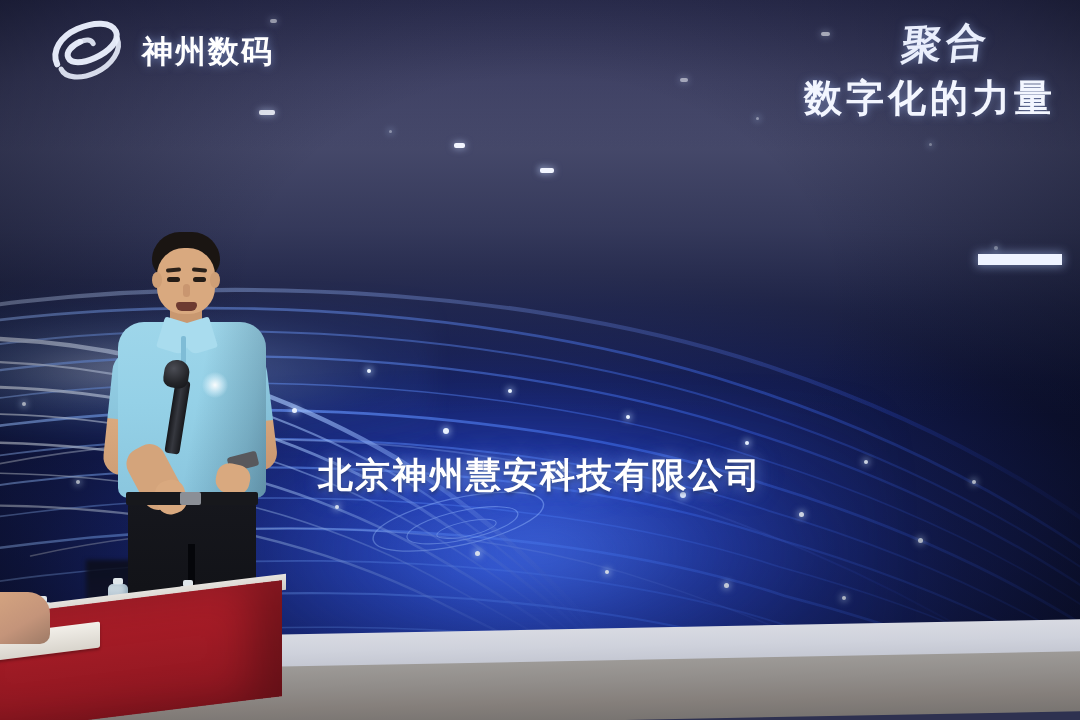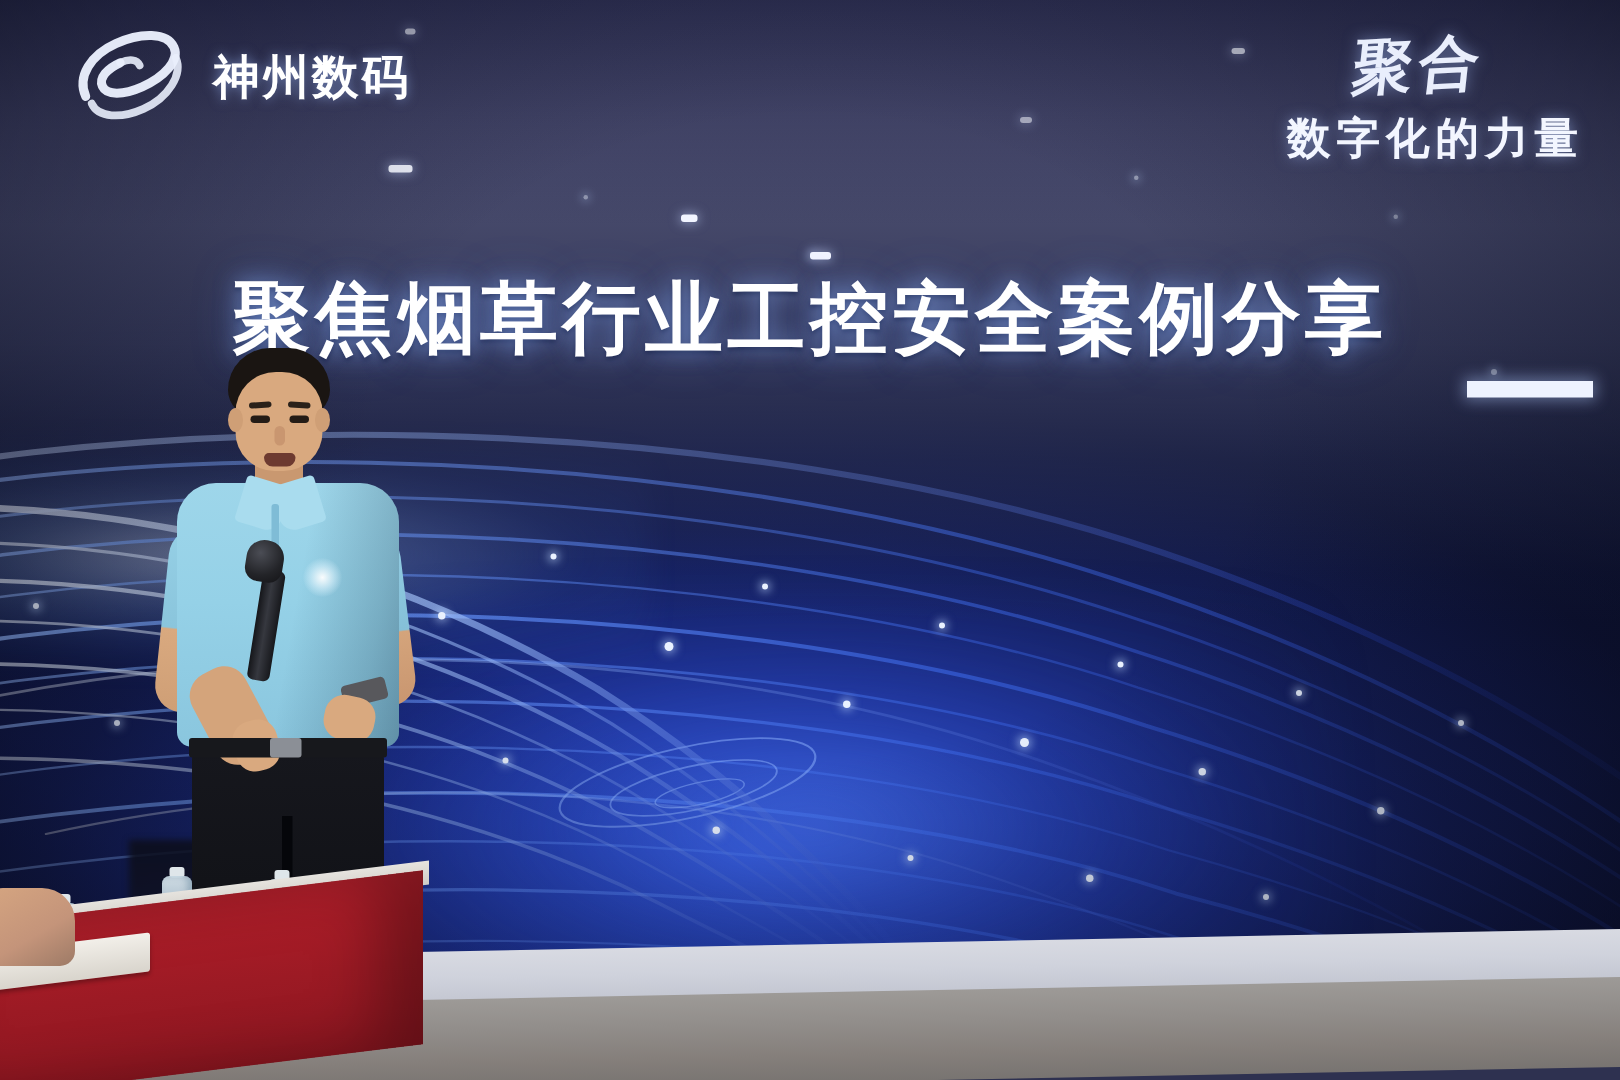--- a/index.html
+++ b/index.html
@@ -156,21 +156,21 @@
     font-size: 40px;
     font-weight: 700;
     color: #e9eefc;
     letter-spacing: 4px;
     transform: skewX(-9deg) rotate(-3deg);
     display: inline-block;
     margin-right: 66px;
     text-shadow: 0 0 10px rgba(170,195,255,0.5);
   }
   .event-cn-sub {
-    font-size: 29px;
+    font-size: 38px;
     font-weight: 700;
     color: #f3f6ff;
     letter-spacing: 4px;
     margin-top: 2px;
     text-shadow: 0 0 9px rgba(170,195,255,0.5);
   }
 
   .slide-title {
     position: absolute;
     left: 0; right: 0;
@@ -544,22 +544,22 @@
       <div class="brand-text">
         <span class="brand-cn">神州数码</span>
       </div>
     </div>
 
     <div class="event-logo">
       <div class="event-cn-big">聚合</div>
       <div class="event-cn-sub">数字化的力量</div>
     </div>
 
-    <div class="slide-title">聚焦烟草行业工控安全案例分享</div>
     <div class="title-dash"></div>
+    <div class="slide-company">北京神州慧安科技有限公司</div>
   </div>
 
   <div class="stage-apron"></div>
   <div class="floor"></div>
   <div class="backstage-dark"></div>
 
   <div class="speaker">
     <div class="sp-pants"></div>
     <div class="sp-pant-split"></div>
     <div class="sp-arm-l"></div>

